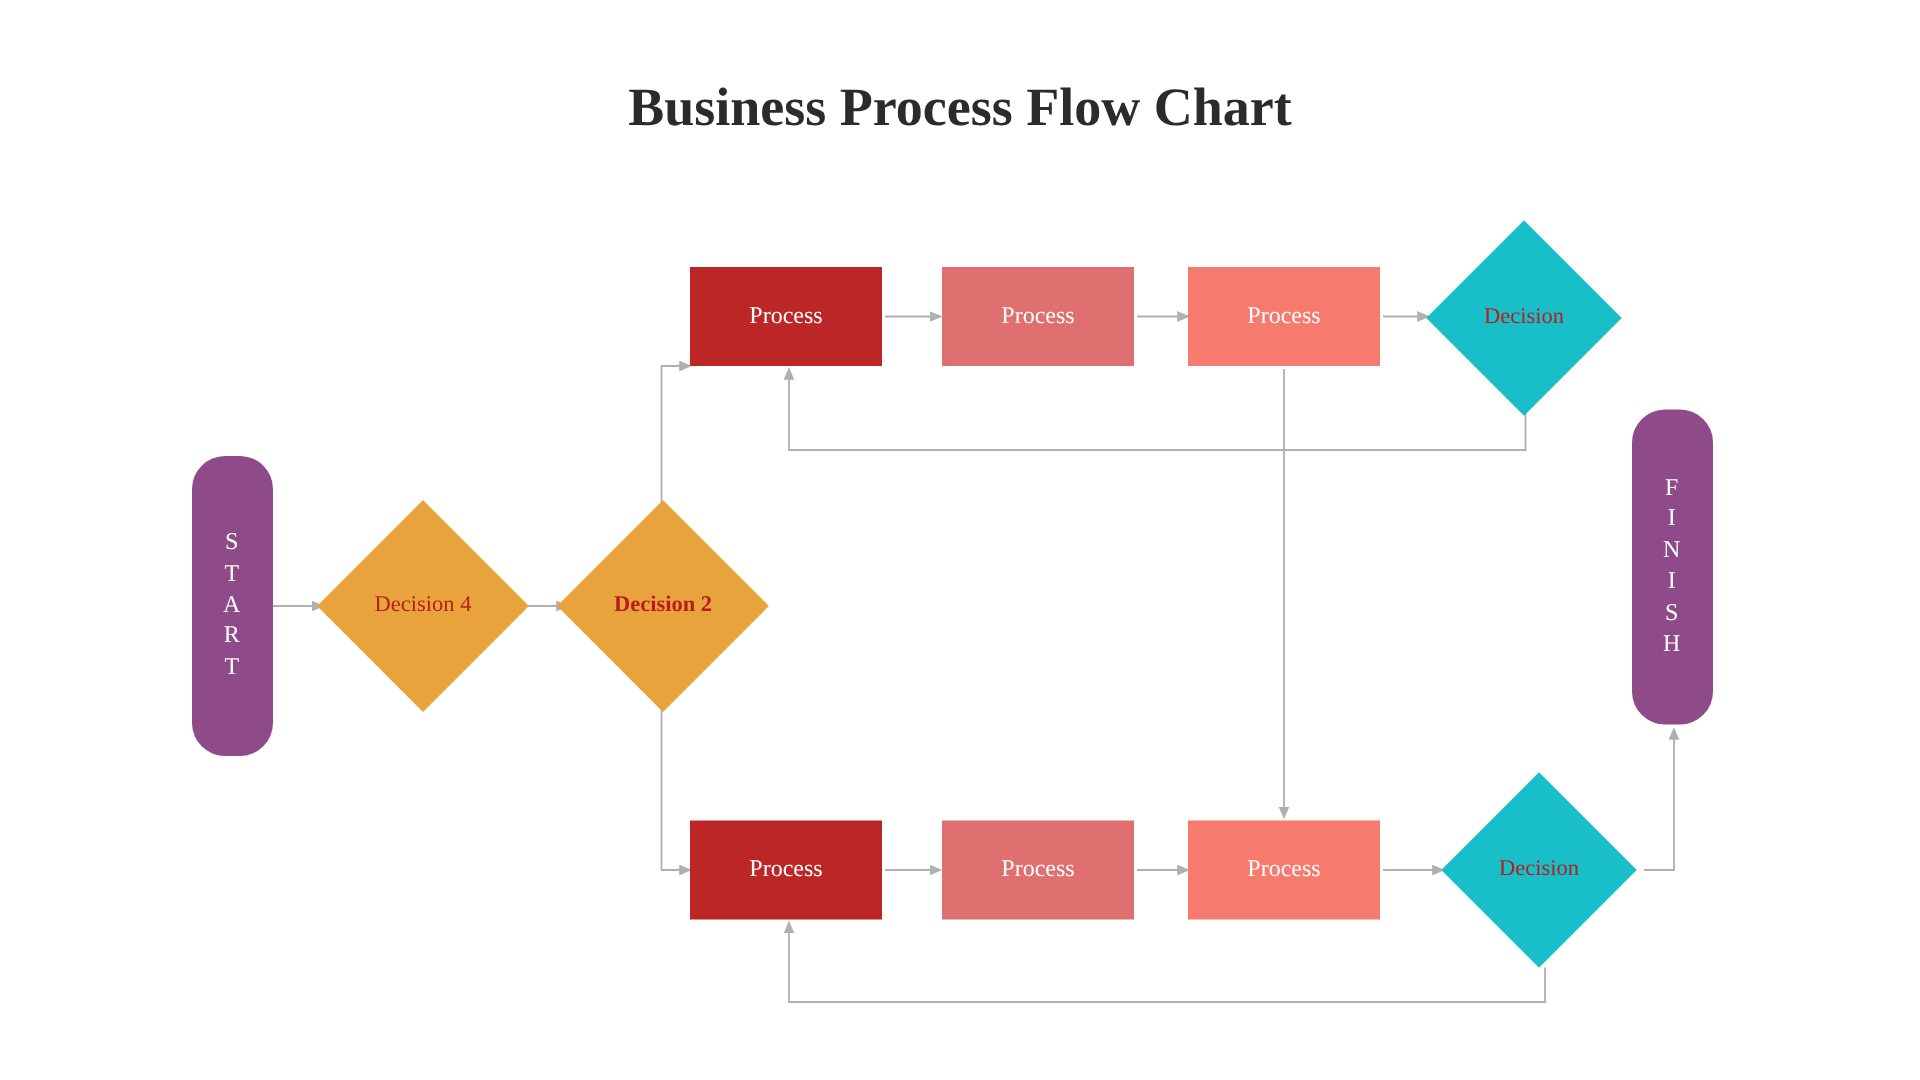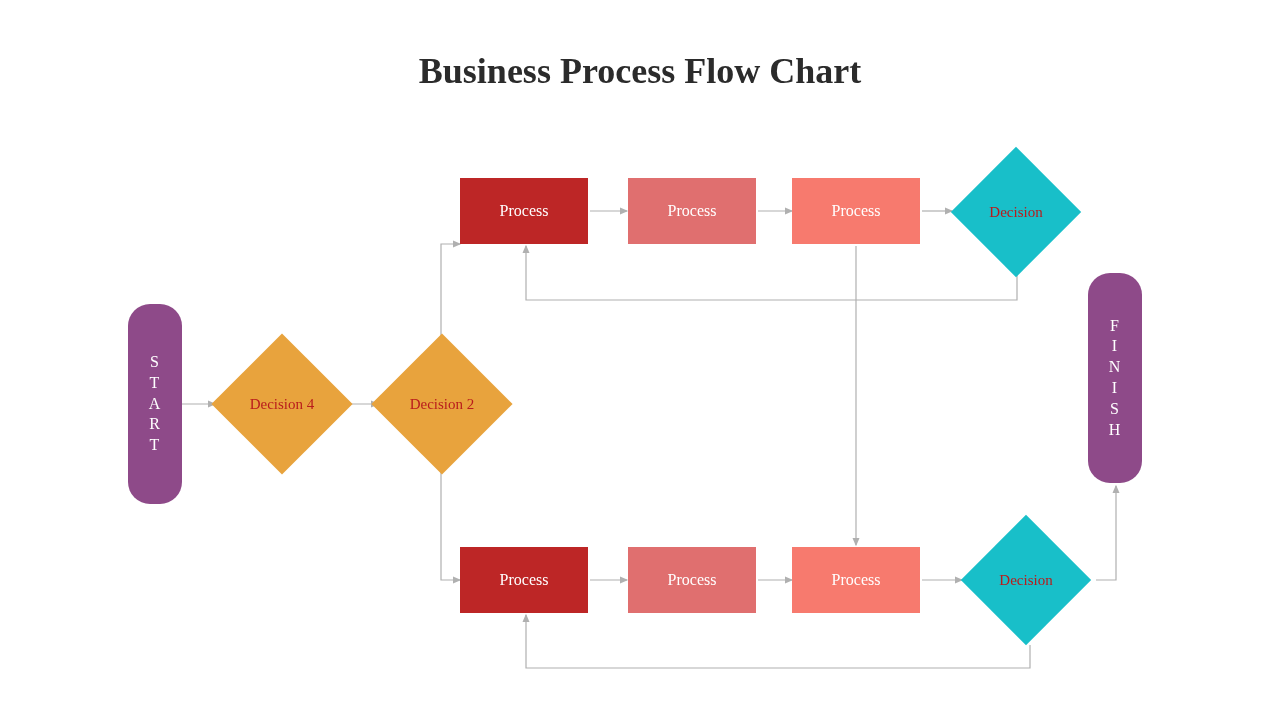--- a/index.html
+++ b/index.html
@@ -125,21 +125,21 @@
       <div>R</div>
       <div>T</div>
   </span>
 </div>
 
 <div class="diamond-wrap big" style="left:218px; top:340px;">
   <div class="diamond" style="background:#e8a33d; width:128px; height:128px; transform-origin:center; transform:rotate(45deg) scale(0.78,0.78);"></div>
   <div class="diamond-label" style="left:64px; top:64px;">Decision 4</div>
 </div>
 
-<div class="diamond-wrap big" style="left:378px; top:340px;">
+<div class="diamond-wrap big" style="left:378px; top:340px;font-weight:bold;">
   <div class="diamond" style="background:#e8a33d; width:128px; height:128px; transform:rotate(45deg) scale(0.78,0.78);"></div>
   <div class="diamond-label" style="left:64px; top:64px;">Decision 2</div>
 </div>
 
 <div class="node process" style="left:460px; top:178px; background:#bd2626;">
   <span>Process</span>
 </div>
 <div class="node process" style="left:628px; top:178px; background:#e06f6f;">
   <span>Process</span>
 </div>

